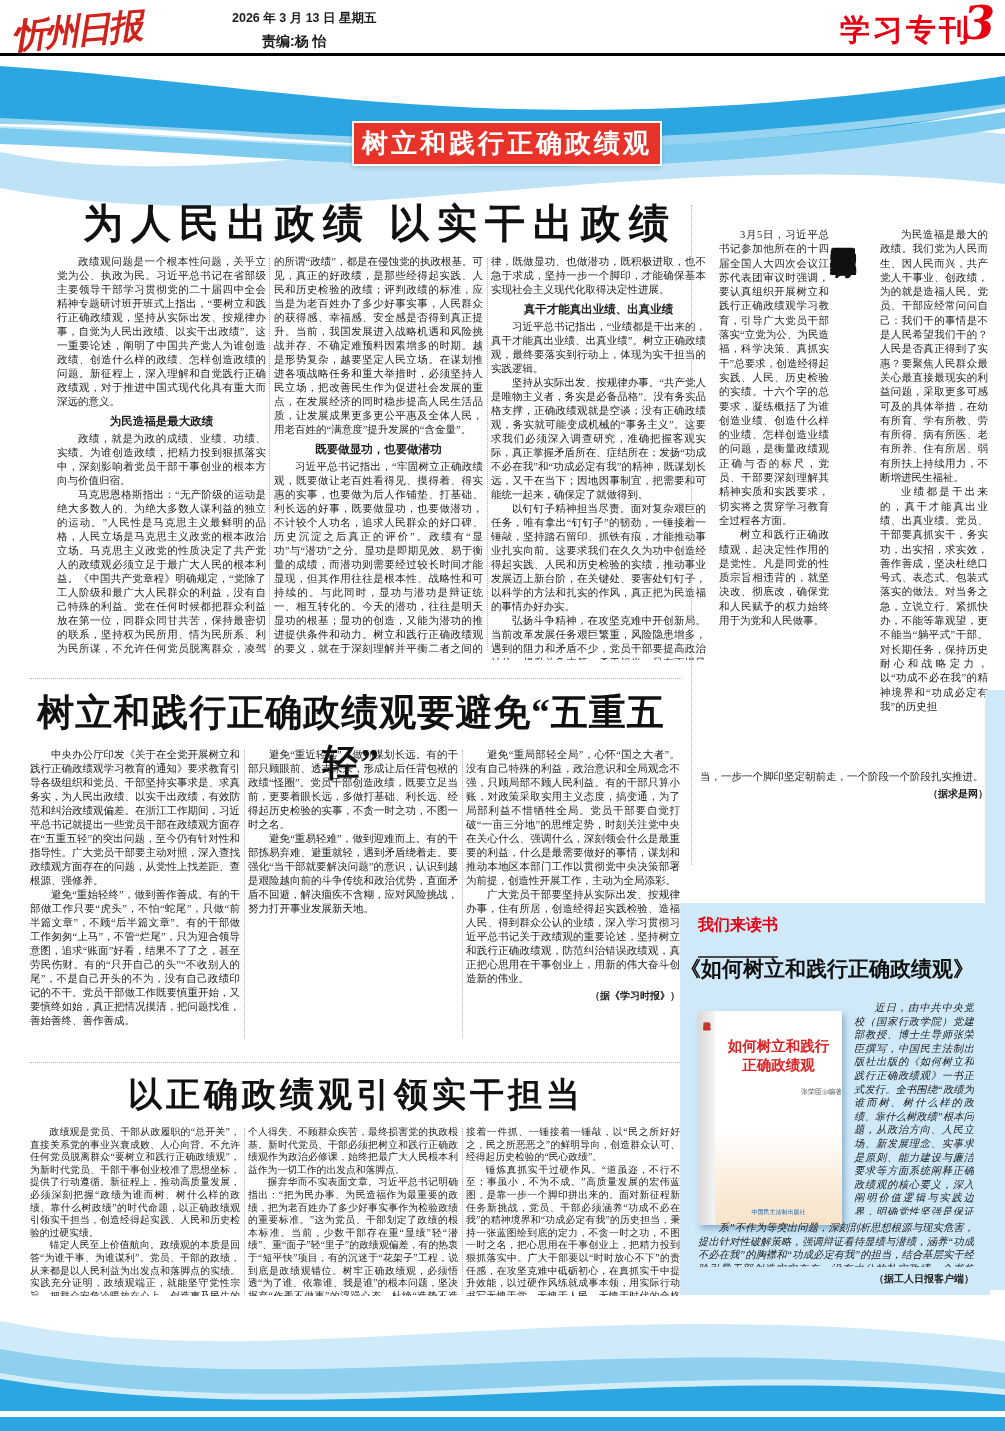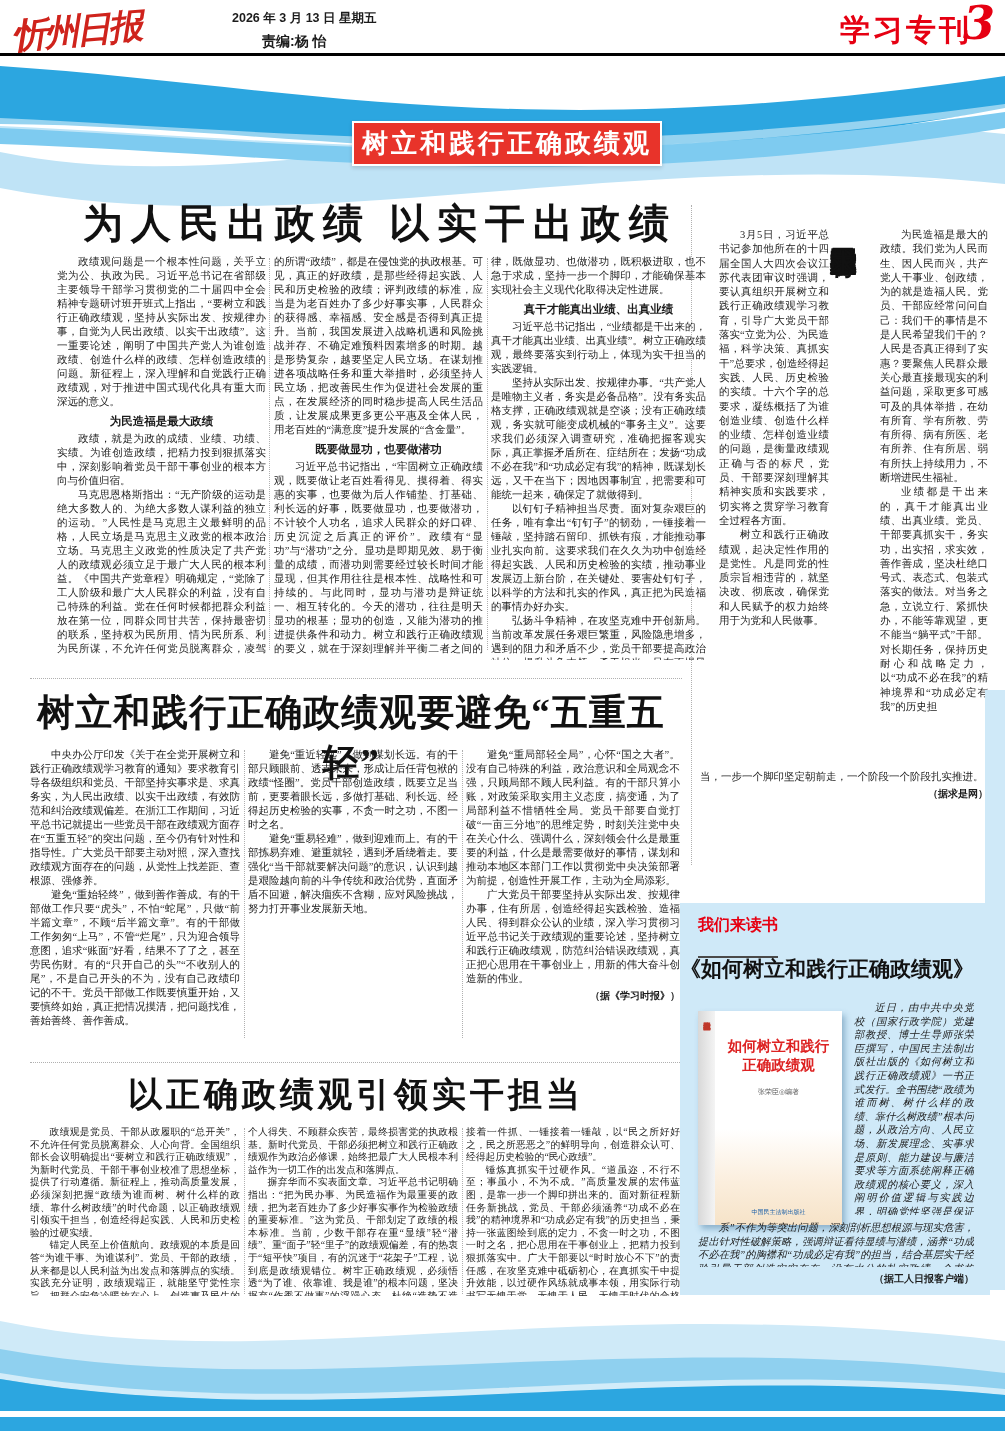--- a/index.html
+++ b/index.html
@@ -42,21 +42,21 @@
   .panel-label{position:absolute;left:18px;top:12px;font-family:"Liberation Sans",sans-serif;font-weight:900;
                font-size:16px;color:#e60012;border-bottom:2px solid #4a4a4a;padding-bottom:20px;}
   .panel-headline{position:absolute;left:0;top:52px;width:310px;text-align:left;font-size:21px;font-weight:bold;color:#111;}
   .book-cover{position:absolute;left:18px;top:98px;width:144px;height:214px;background:#fff;
               box-shadow:3px 4px 6px rgba(60,110,150,.45);display:flex;margin-top:10px;}
   .spine{width:17px;background:linear-gradient(90deg,#d8d8d8,#f4f4f4);display:flex;justify-content:center;}
   .spine-text{writing-mode:vertical-rl;text-orientation:upright;font-size:7px;font-weight:bold;color:#c0392b;margin-top:6px;}
   .cover-face{flex:1;position:relative;background:linear-gradient(180deg,#ffffff 0%,#ffffff 55%,#fbeedd 80%,#f6e3c8 100%);}
   .cover-title{position:absolute;top:26px;left:0;width:100%;text-align:center;color:#d22;font-weight:900;
                font-size:14.5px;line-height:19px;font-family:"Liberation Serif",serif;}
-  .cover-author{position:absolute;top:76px;left:0;width:100%;text-align:center;font-size:7px;color:#555;}
+  .cover-author{position:absolute;top:76px;left:0;width:100%;text-align:right;font-size:7px;color:#555;}
   .cover-publisher{position:absolute;bottom:8px;left:0;width:100%;text-align:center;font-size:6px;color:#1a5fa8;}
   .kai{font-style:italic;}
   .panel .col p{text-indent:2em;}
   
   .botbar{position:absolute;left:0;top:1421px;width:1005px;height:10px;background:#2ca6e0;}
 </style>
 </head>
 <body>
 
 <div id="page">
@@ -139,21 +139,21 @@
   <div class="col" style="left:466px;top:748px;width:214px;height:292px;">
     <p>避免“重局部轻全局”，心怀“国之大者”。没有自己特殊的利益，政治意识和全局观念不强，只顾局部不顾人民利益。有的干部只算小账，对政策采取实用主义态度，搞变通，为了局部利益不惜牺牲全局。党员干部要自觉打破“一亩三分地”的思维定势，时刻关注党中央在关心什么、强调什么，深刻领会什么是最重要的利益，什么是最需要做好的事情，谋划和推动本地区本部门工作以贯彻党中央决策部署为前提，创造性开展工作，主动为全局添彩。</p>
     <p>广大党员干部要坚持从实际出发、按规律办事，住有所居，创造经得起实践检验、造福人民、得到群众公认的业绩，深入学习贯彻习近平总书记关于政绩观的重要论述，坚持树立和践行正确政绩观，防范纠治错误政绩观，真正把心思用在干事创业上，用新的伟大奋斗创造新的伟业。</p>
     <p class="attr">（据《学习时报》）</p>
   </div>
 
   <div class="hsep" style="left:30px;top:1062px;width:652px;"></div>
   <div class="headline" style="left:30px;top:1072px;width:652px;font-size:34px;letter-spacing:4px;">以正确政绩观引领实干担当</div>
 
   <div class="col" style="left:30px;top:1126px;width:210px;height:170px;font-size:9.8px;line-height:12.6px;">
-    <p>政绩观是党员、干部从政履职的“总开关”，不允许任何党员脱离群众、人心向背。全国组织部长会议明确提出“要树立和践行正确政绩观”，为新时代党员、干部干事创业校准了思想坐标，提供了行动遵循。新征程上，推动高质量发展，必须深刻把握“政绩为谁而树、树什么样的政绩、靠什么树政绩”的时代命题，以正确政绩观引领实干担当，创造经得起实践、人民和历史检验的过硬实绩。</p>
+    <p>政绩观是党员、干部从政履职的“总开关”，直接关系党的事业兴衰成败、人心向背。不允许任何党员脱离群众“要树立和践行正确政绩观”，为新时代党员、干部干事创业校准了思想坐标，提供了行动遵循。新征程上，推动高质量发展，必须深刻把握“政绩为谁而树、树什么样的政绩、靠什么树政绩”的时代命题，以正确政绩观引领实干担当，创造经得起实践、人民和历史检验的过硬实绩。</p>
     <p>锚定人民至上价值航向。政绩观的本质是回答“为谁干事、为谁谋利”。党员、干部的政绩，从来都是以人民利益为出发点和落脚点的实绩。实践充分证明，政绩观端正，就能坚守党性宗旨，把群众安危冷暖放在心上，创造惠及民生的实在成绩；政绩观跑偏，就会陷入功利主义、形式主义泥潭，只顾</p>
   </div>
   <div class="vsep" style="left:244px;top:1128px;height:166px;"></div>
   <div class="col" style="left:248px;top:1126px;width:210px;height:170px;font-size:9.8px;line-height:12.6px;">
     <p class="noind">个人得失、不顾群众疾苦，最终损害党的执政根基。新时代党员、干部必须把树立和践行正确政绩观作为政治必修课，始终把最广大人民根本利益作为一切工作的出发点和落脚点。</p>
     <p>摒弃华而不实表面文章。习近平总书记明确指出：“把为民办事、为民造福作为最重要的政绩，把为老百姓办了多少好事实事作为检验政绩的重要标准。”这为党员、干部划定了政绩的根本标准。当前，少数干部存在重“显绩”轻“潜绩”、重“面子”轻“里子”的政绩观偏差，有的热衷于“短平快”项目，有的沉迷于“花架子”工程，说到底是政绩观错位。树牢正确政绩观，必须悟透“为了谁、依靠谁、我是谁”的根本问题，坚决摒弃“作秀不做事”的浮躁心态，杜绝“造势不造福”的虚假作为。要聚焦群众急难愁盼，一件</p>
   </div>
   <div class="vsep" style="left:462px;top:1128px;height:166px;"></div>
   <div class="col" style="left:466px;top:1126px;width:214px;height:170px;font-size:9.8px;line-height:12.6px;">
     <p class="noind">接着一件抓、一锤接着一锤敲，以“民之所好好之，民之所恶恶之”的鲜明导向，创造群众认可、经得起历史检验的“民心政绩”。</p>

